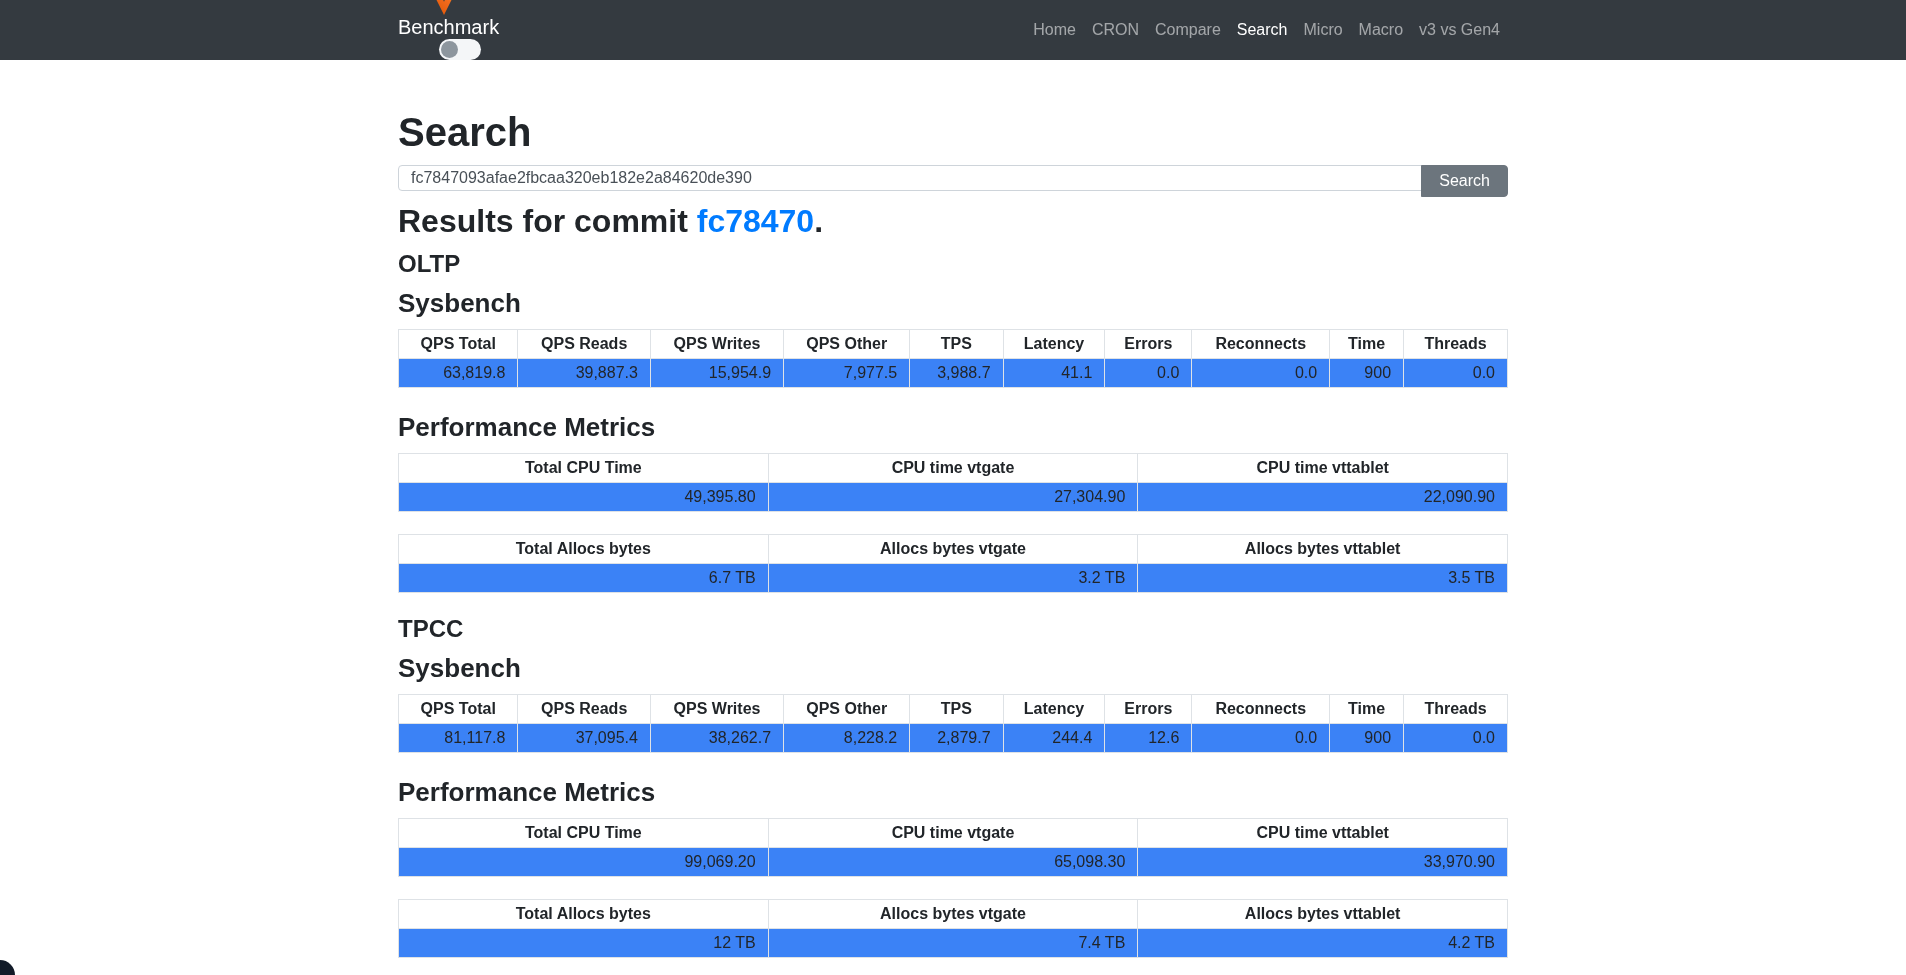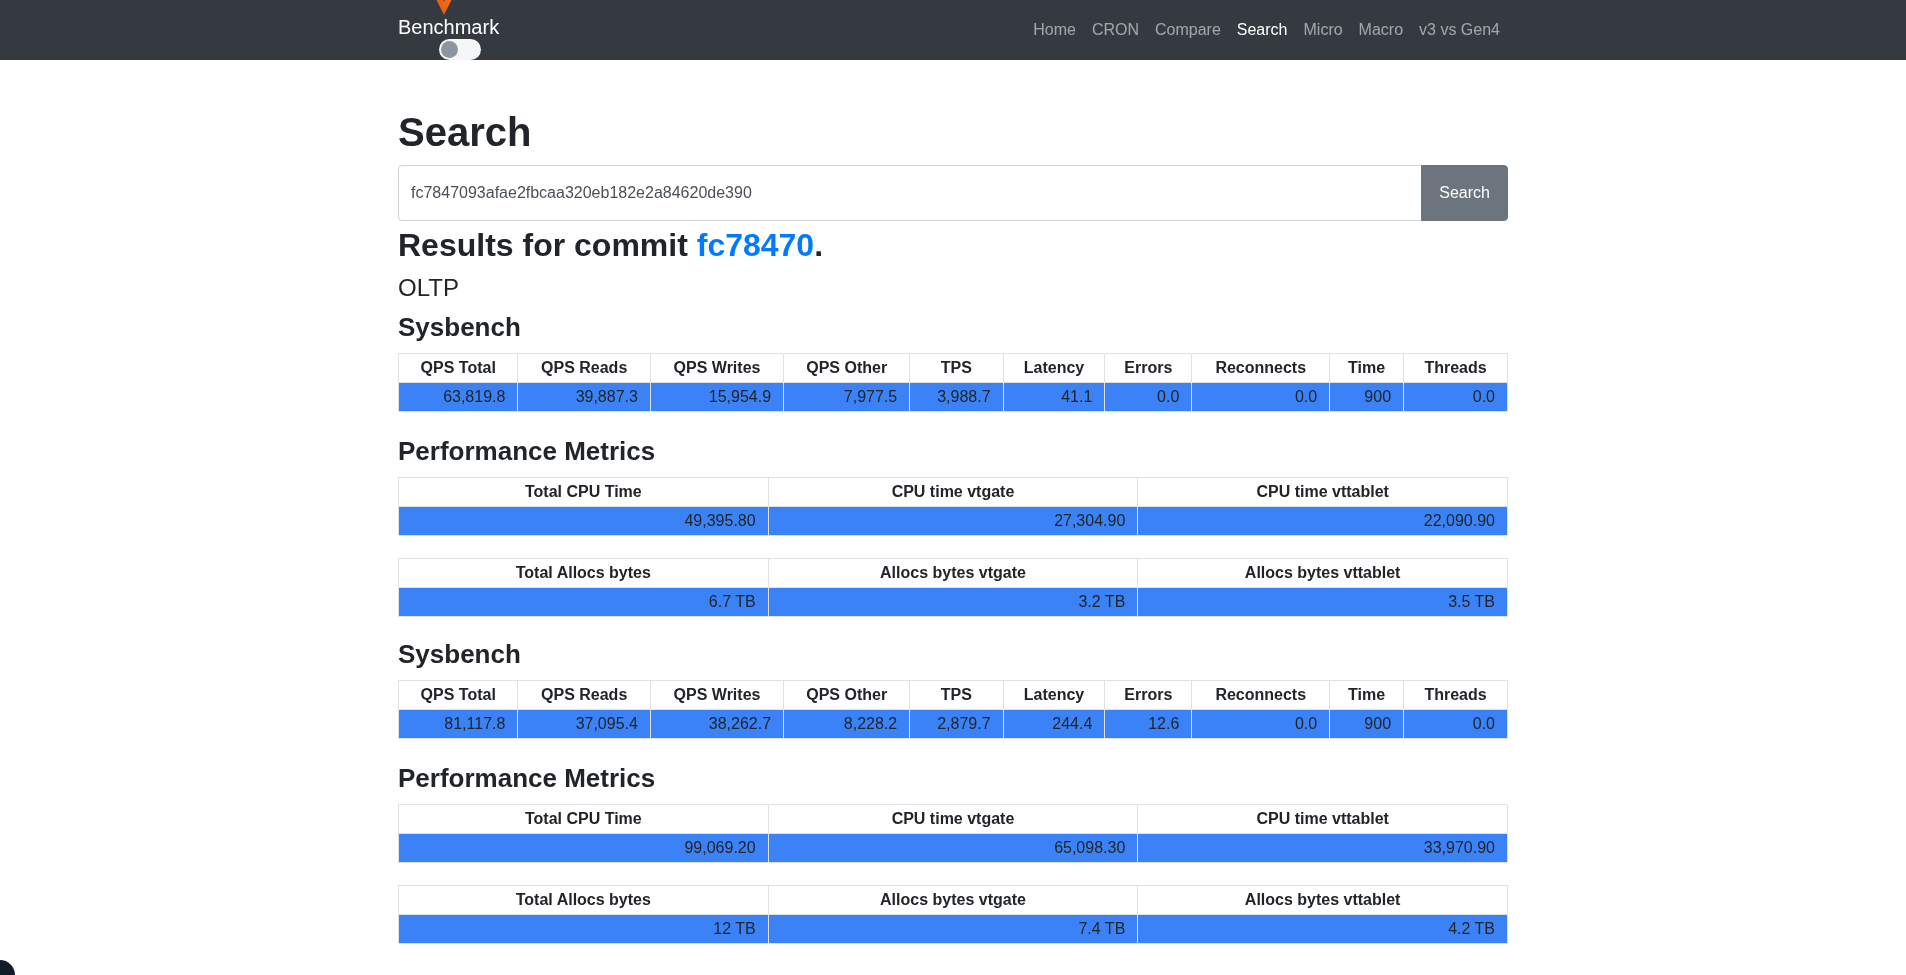--- a/index.html
+++ b/index.html
@@ -34,26 +34,26 @@
     text-decoration:none; cursor:pointer; white-space:nowrap;
   }
   .nav-link.active { color:#fff; }
 
   
   main { width:1140px; margin:0 auto; padding:50px 15px 0; }
   h1 { font-size:40px; font-weight:600; margin:0 0 10px; }
   h2 { font-size:32px; font-weight:600; margin:2px 0 10px; }
   h2 a { color:#007bff; text-decoration:none; cursor:pointer; }
   h3 { font-size:28px; font-weight:600; margin:0 0 10px; }
-  h4 { font-size:24px; font-weight:400; margin:0 0 10px; }
+  h4 { font-size:24px; font-weight:700; margin:0 0 10px; }
   h5 { font-size:26px; font-weight:600; margin:0 0 10px; }
 
   .input-group { display:flex; width:100%; margin-bottom:6px; }
   .search-input {
-    flex:1 1 auto; height:56px; padding:6px 12px; font-size:16px;
+    flex:1 1 auto; height:26px; padding:6px 12px; font-size:16px;
     font-family:"Liberation Sans", sans-serif; color:#495057;
     border:1px solid #ced4da; border-radius:4px 0 0 4px; outline:none;
   }
   .search-btn {
     flex:0 0 auto; background:#6c757d; color:#fff; border:1px solid #6c757d;
     border-radius:0 4px 4px 0; padding:6px 17px; font-size:16px;
     font-family:"Liberation Sans", sans-serif; cursor:pointer; margin-left:-1px;
   }
 
   
@@ -180,20 +180,21 @@
           <tr>
             <td>6.7 TB</td>
             <td>3.2 TB</td>
             <td>3.5 TB</td>
           </tr>
         </tbody>
       </table>
   </section>
 
   <section>
+    <h4>TPCC</h4>
     <h5>Sysbench</h5>
     <table class="bench-table">
         <thead>
           <tr>
             <th>QPS Total</th>
             <th>QPS Reads</th>
             <th>QPS Writes</th>
             <th>QPS Other</th>
             <th>TPS</th>
             <th>Latency</th>

